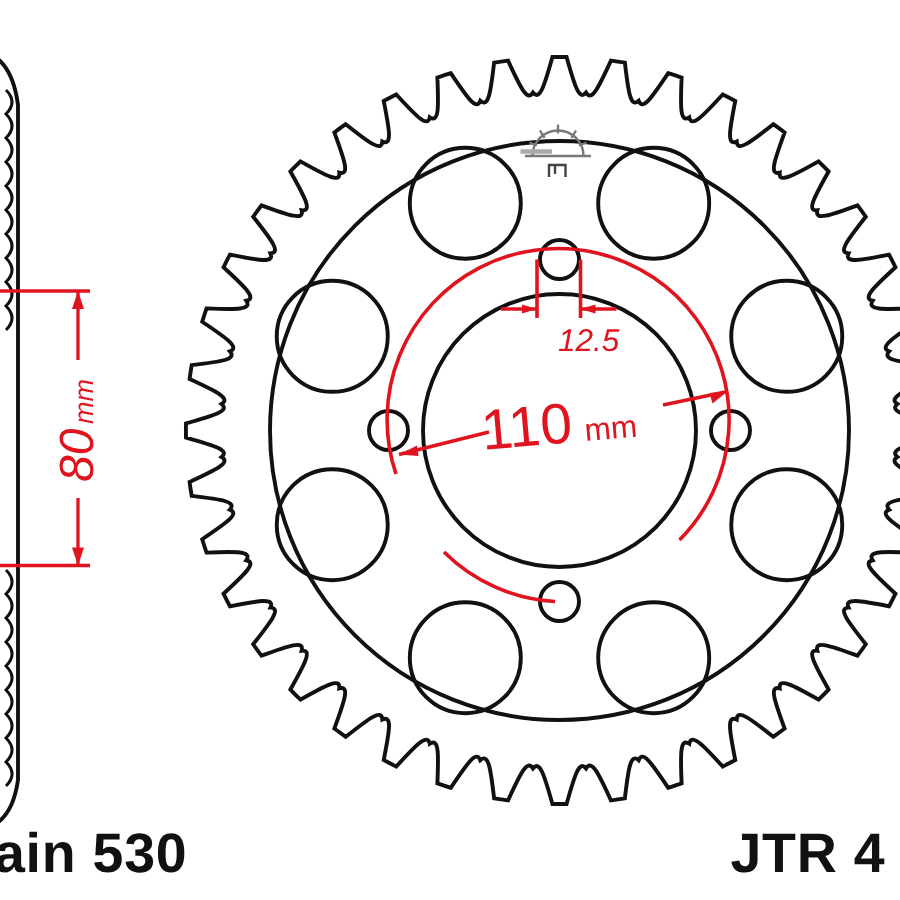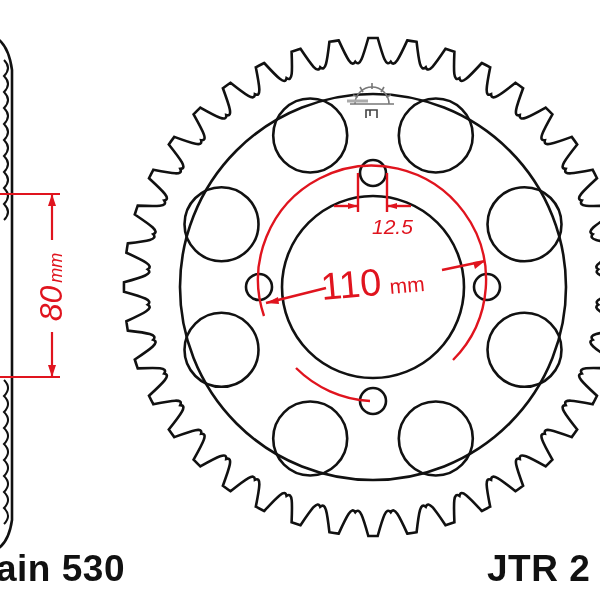--- a/index.html
+++ b/index.html
@@ -80,13 +80,13 @@
     <polygon points="358,206 348,203 348,209" fill="#e0141e" stroke="none"></polygon>
     <polygon points="387,206 397,203 397,209" fill="#e0141e" stroke="none"></polygon>
   </g>
   <text x="372" y="234" fill="#e0141e" font-family="Liberation Sans, sans-serif" font-style="italic" font-size="21">12.5</text>
   <text transform="translate(322,300) rotate(-5)" fill="#e0141e" font-family="Liberation Sans, sans-serif">
     <tspan font-size="38">110</tspan><tspan font-size="21" dx="8">mm</tspan>
   </text>
 </svg>
 
 <div id="chain-label" class="label-bottom">ain 530</div>
-<div id="part-label" class="label-bottom">JTR 2</div>
+<div id="part-label" class="label-bottom">JTR 4</div>
 
 </body></html>

